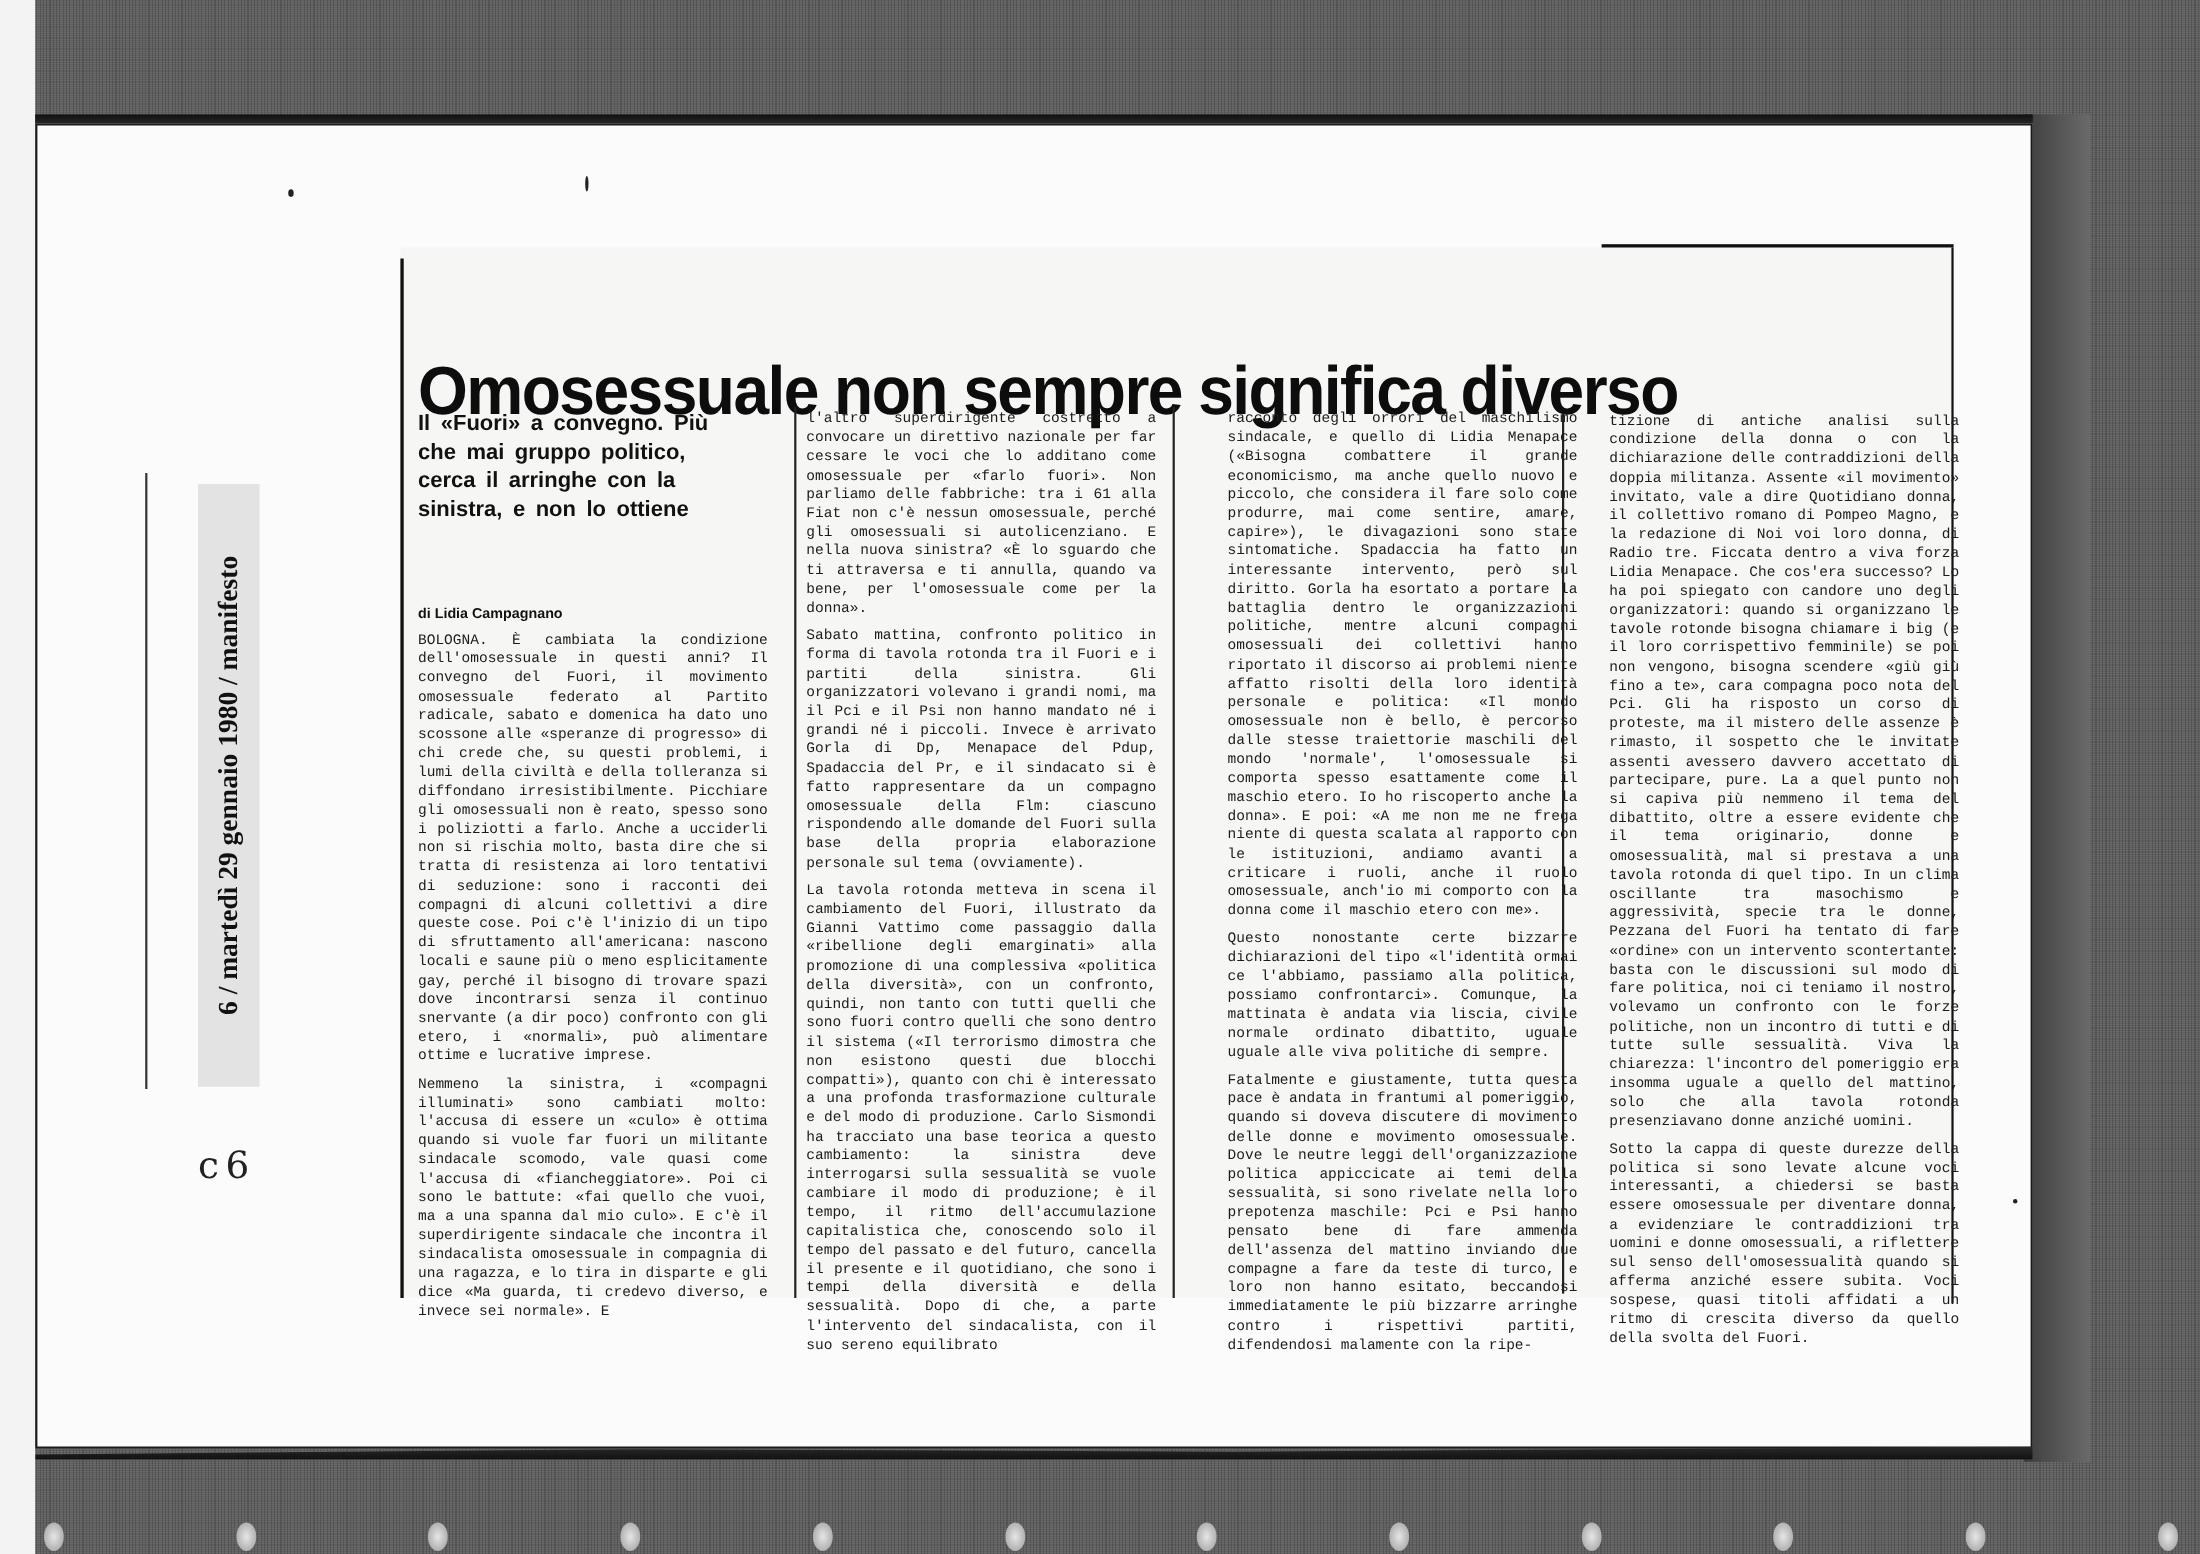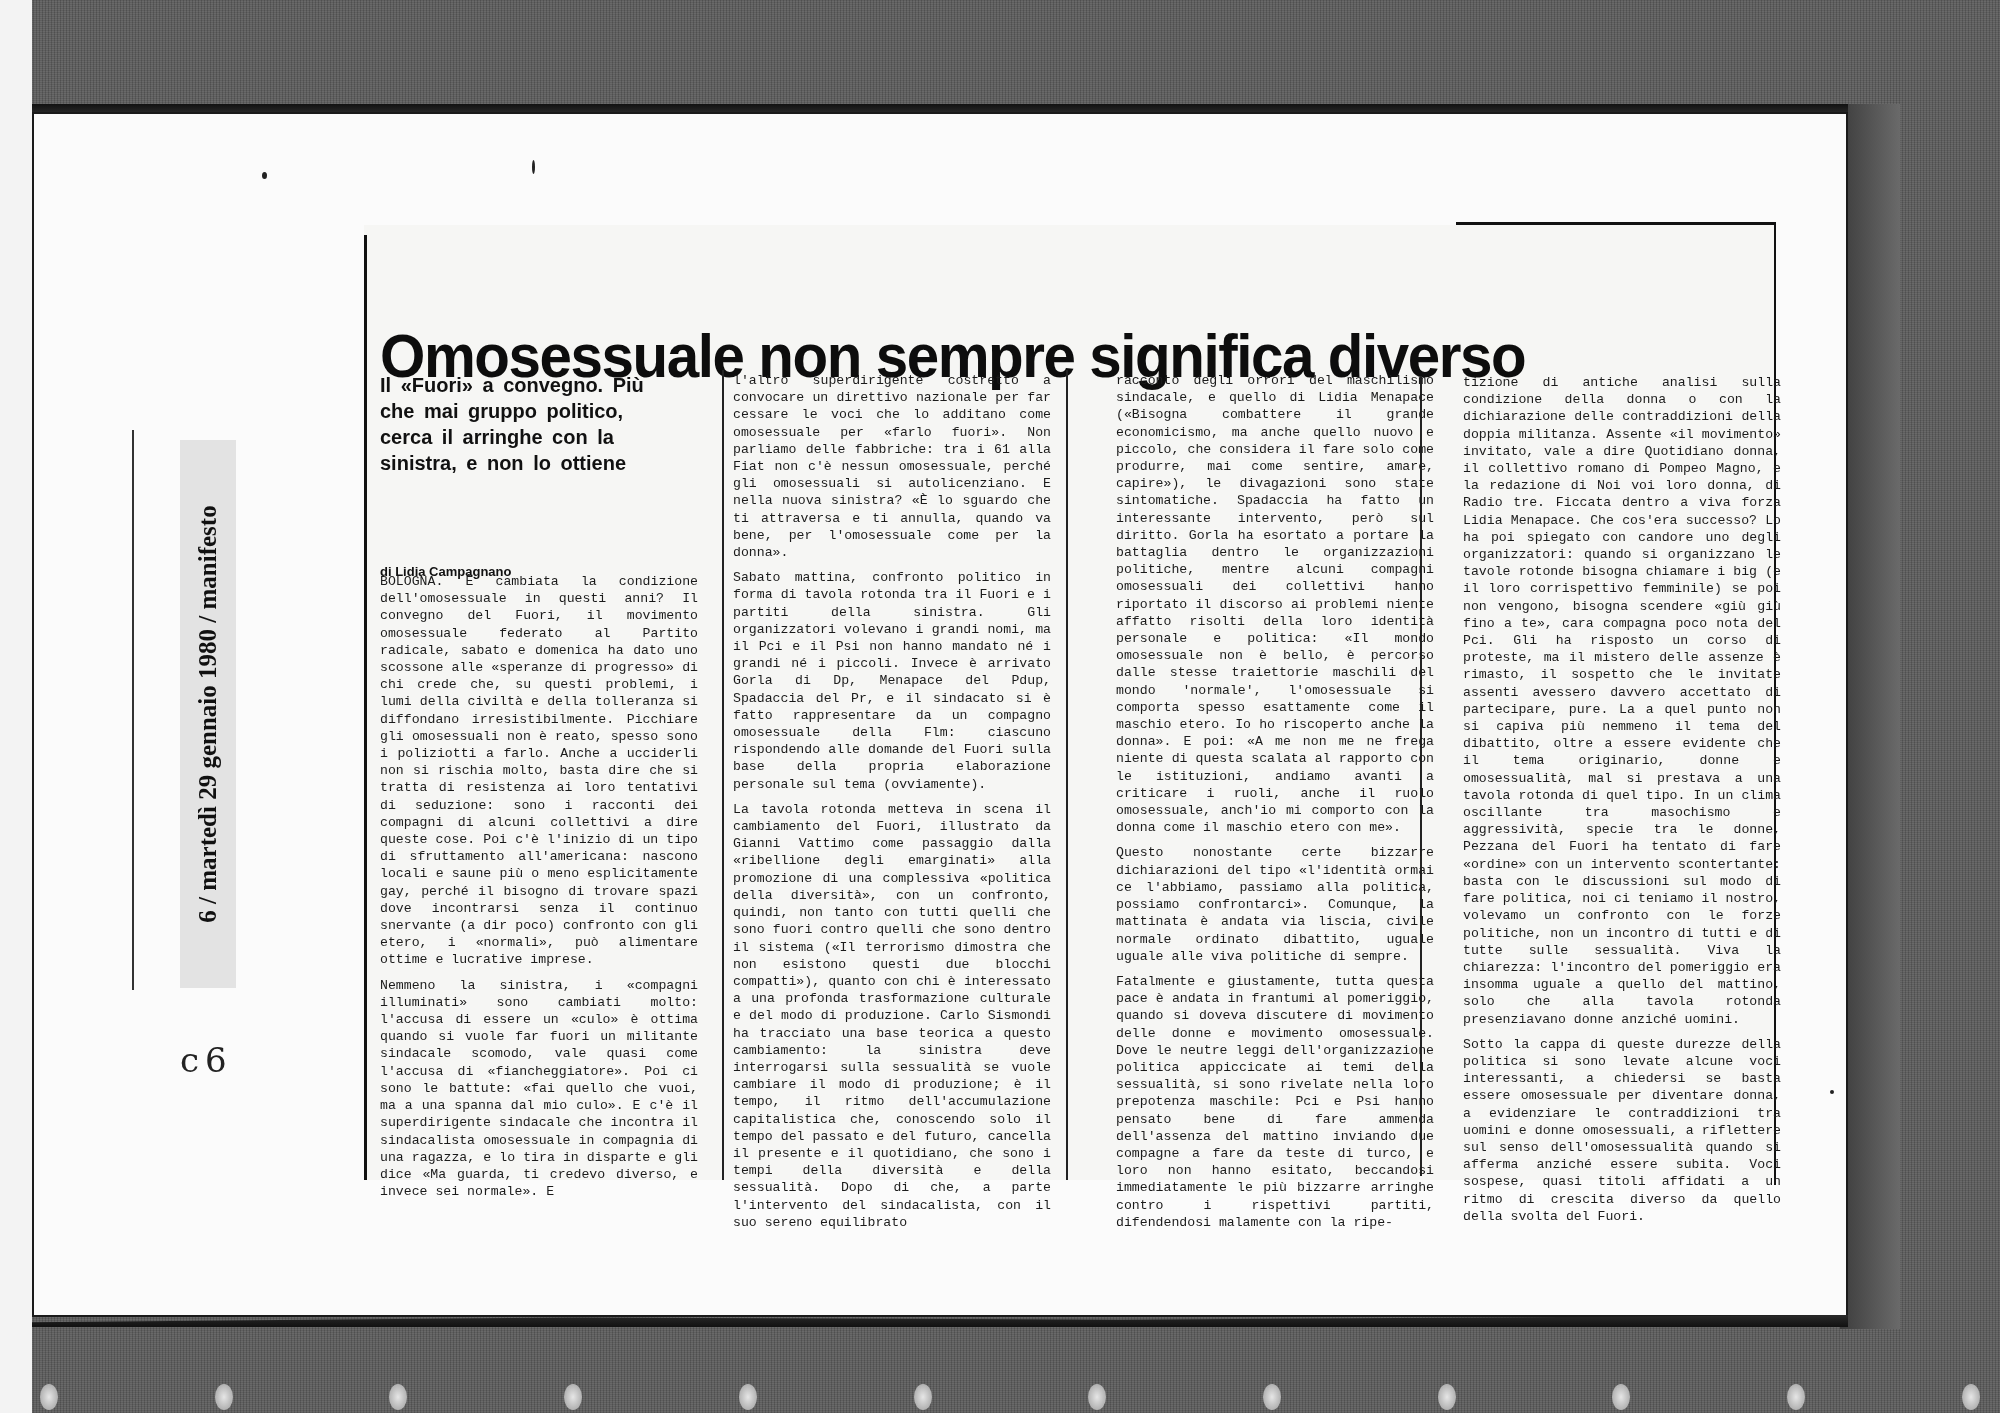--- a/index.html
+++ b/index.html
@@ -59,21 +59,21 @@
       font-family: "Liberation Sans", sans-serif; font-weight: 700;
       font-size: 62px; letter-spacing: -1.5px; color: #0d0d0d;
       transform: scaleX(0.94); transform-origin: left top; white-space: nowrap;
     }
     .subhead {
       position: absolute; left: 380px; top: 372px; width: 300px;
       font-family: "Liberation Sans", sans-serif; font-weight: 700;
       font-size: 20px; line-height: 26px; color: #111; word-spacing: 4px;
     }
     .byline {
-      position: absolute; left: 380px; top: 564px;
+      position: absolute; left: 380px; top: 550px;
       font-family: "Liberation Sans", sans-serif; font-weight: 700;
       font-size: 13px; color: #111;
     }
     .col {
       position: absolute; top: 578px; width: 318px;
       font-family: Liberation Mono, monospace; font-size: 13.2px; line-height: 17.2px;
       color: #1b1b1b; text-align: justify; hyphens: manual;
     }
     .col p { margin: 0 0 8px 0; }
     #col1 { left: 380px; top: 573px; }

